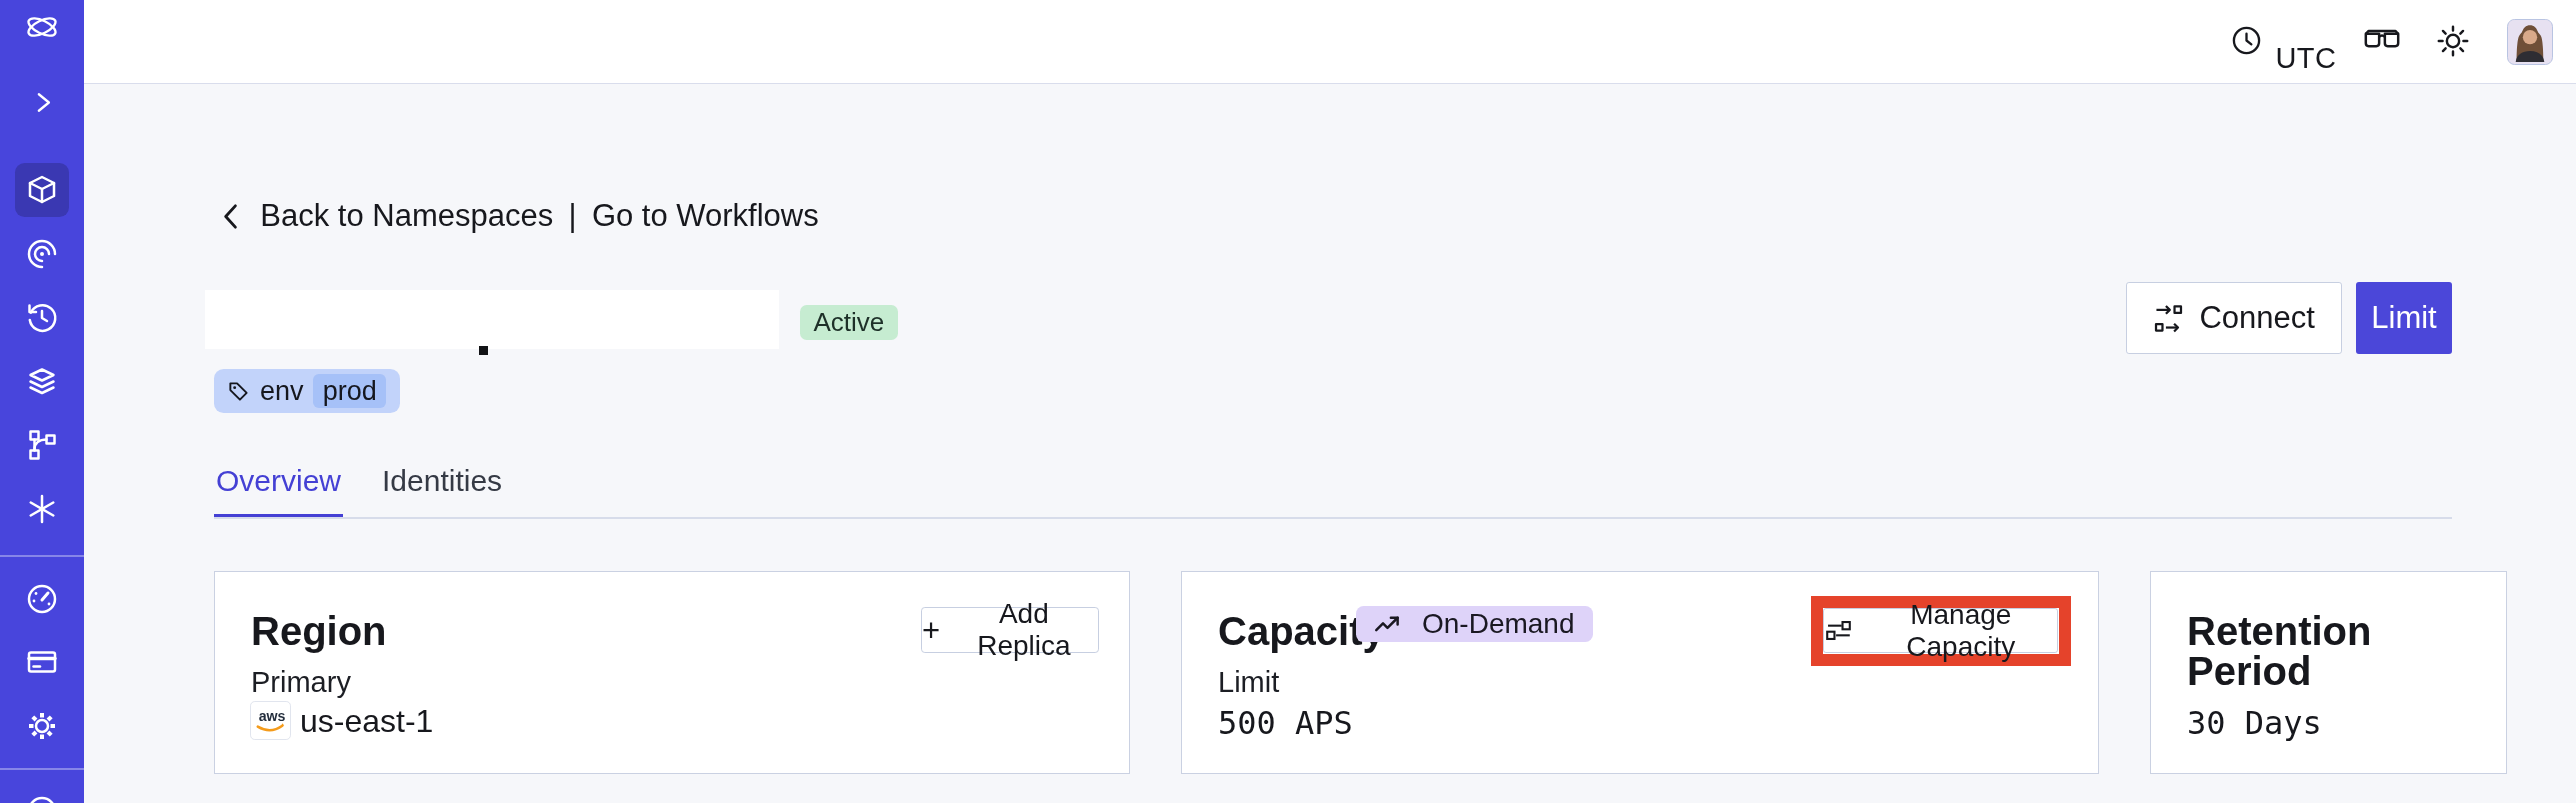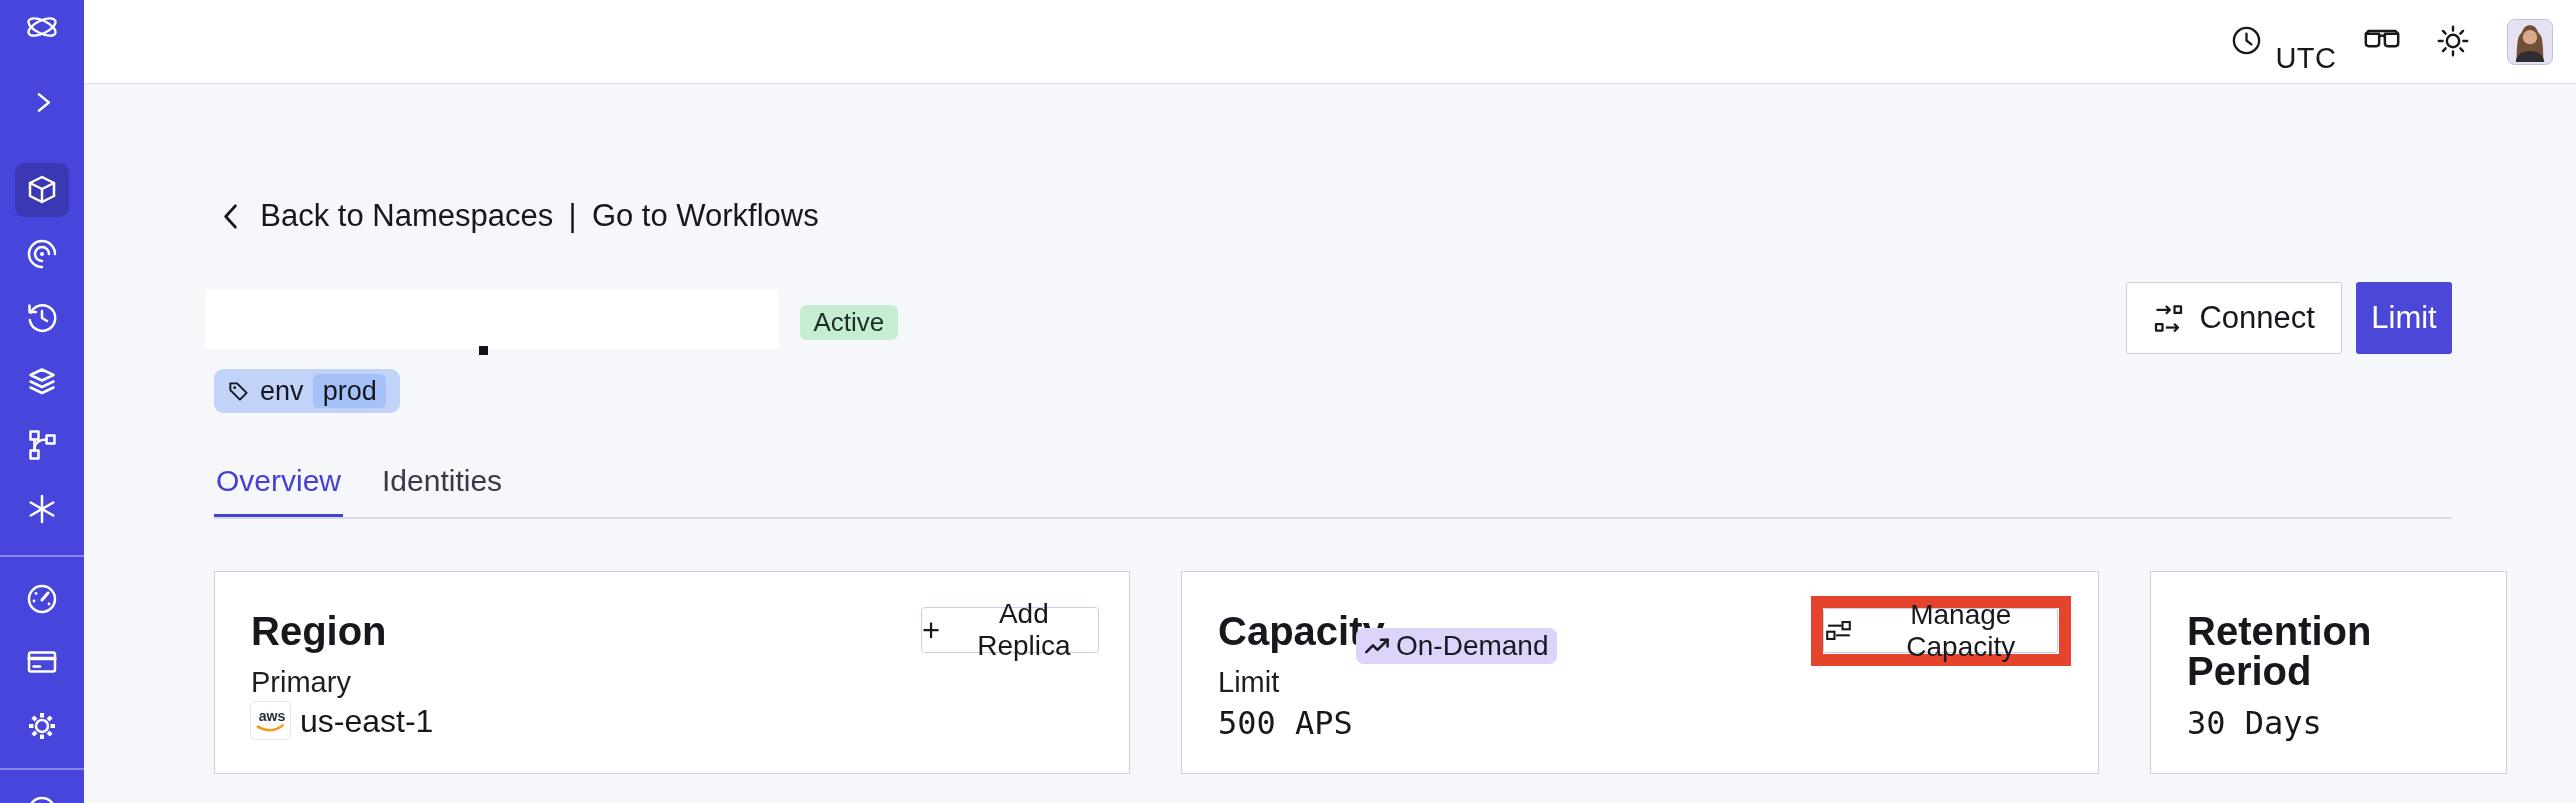--- a/index.html
+++ b/index.html
@@ -65,22 +65,22 @@
   .card-retention { left:2066px; width:357px; }
   .card-title { position:absolute; left:36px; top:39px; font-size:40px; font-weight:600; color:#17181d; line-height:40px; }
   .card-label { position:absolute; left:36px; top:95px; font-size:29px; color:#1c1e24; line-height:31px; }
   .card-value-mono { position:absolute; left:36px; top:135px; font-size:32px; color:#17181d;
                      font-family:"DejaVu Sans Mono","Liberation Mono",monospace; line-height:33px; }
 
   .add-replica-btn { position:absolute; left:706px; top:35px; width:178px; height:46px; gap:9.6px;
                      font-size:28px; font-weight:500; border-radius:3.8px; }
   .plus-sign { font-size:31px; font-weight:400; line-height:29px; }
 
-  .ondemand-chip { position:absolute; left:174px; top:56px; height:36px; padding:0 8px; background:#ded3f9;
-                   border-radius:7.7px; display:flex; align-items:center; gap:5px; }
+  .ondemand-chip { position:absolute; left:174px; top:34px; height:36px; padding:0 18px; background:#ded3f9;
+                   border-radius:7.7px; display:flex; align-items:center; gap:21px; }
   .ondemand-chip span { font-size:28px; color:#1a1822; }
 
   .hl-box { position:absolute; left:629px; top:24px; width:260px; height:70px; border:12.5px solid #e5432b; }
   .manage-btn { width:235px; height:45px; gap:11.5px; font-size:28px; font-weight:500; border-radius:2.9px; }
 
   .aws-box { position:absolute; left:35px; top:129px; width:41px; height:39px; background:#ffffff;
              border:1.9px solid #e1e5ee; border-radius:4.8px; display:flex; align-items:center; justify-content:center; }
   .region-value { position:absolute; left:85px; top:132px; font-size:32px; color:#17181d; line-height:35px; }
 </style>
 </head>

